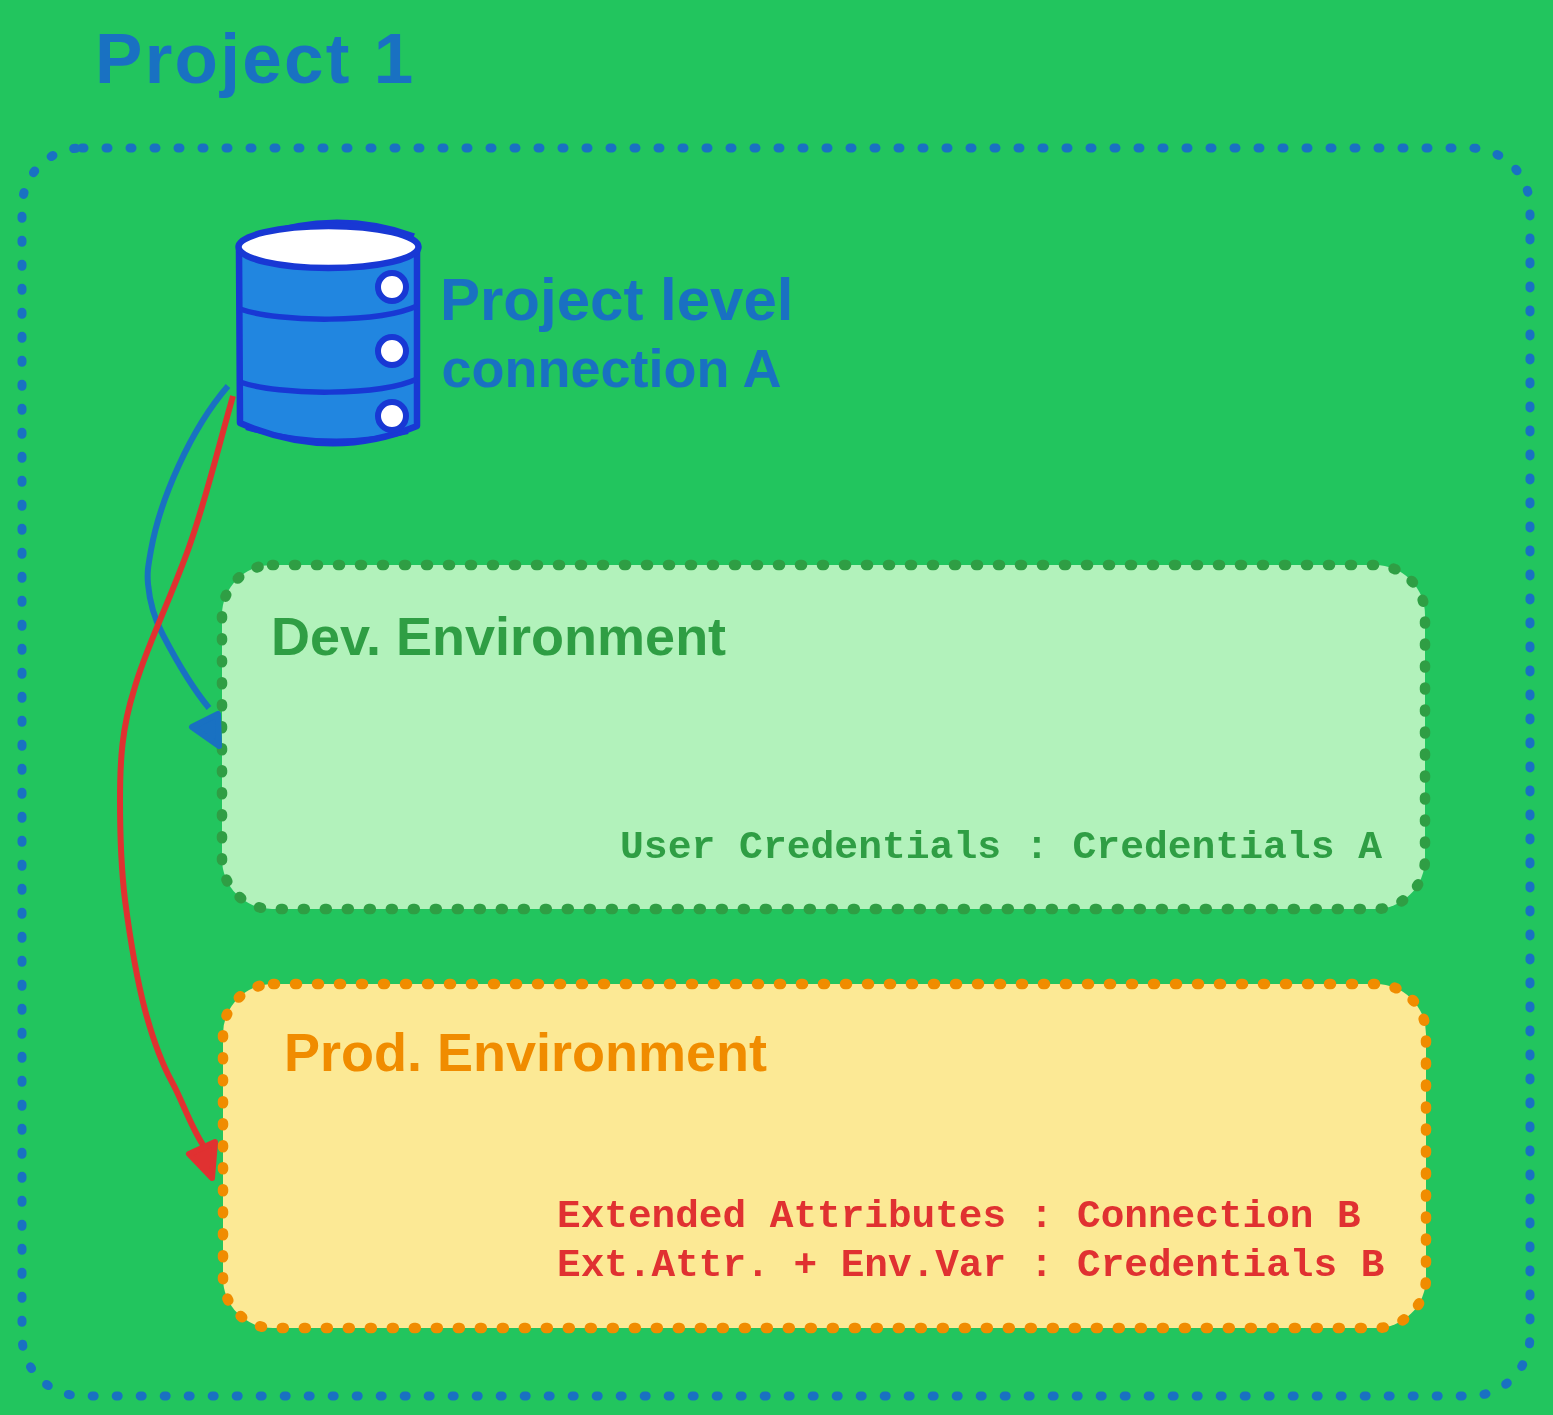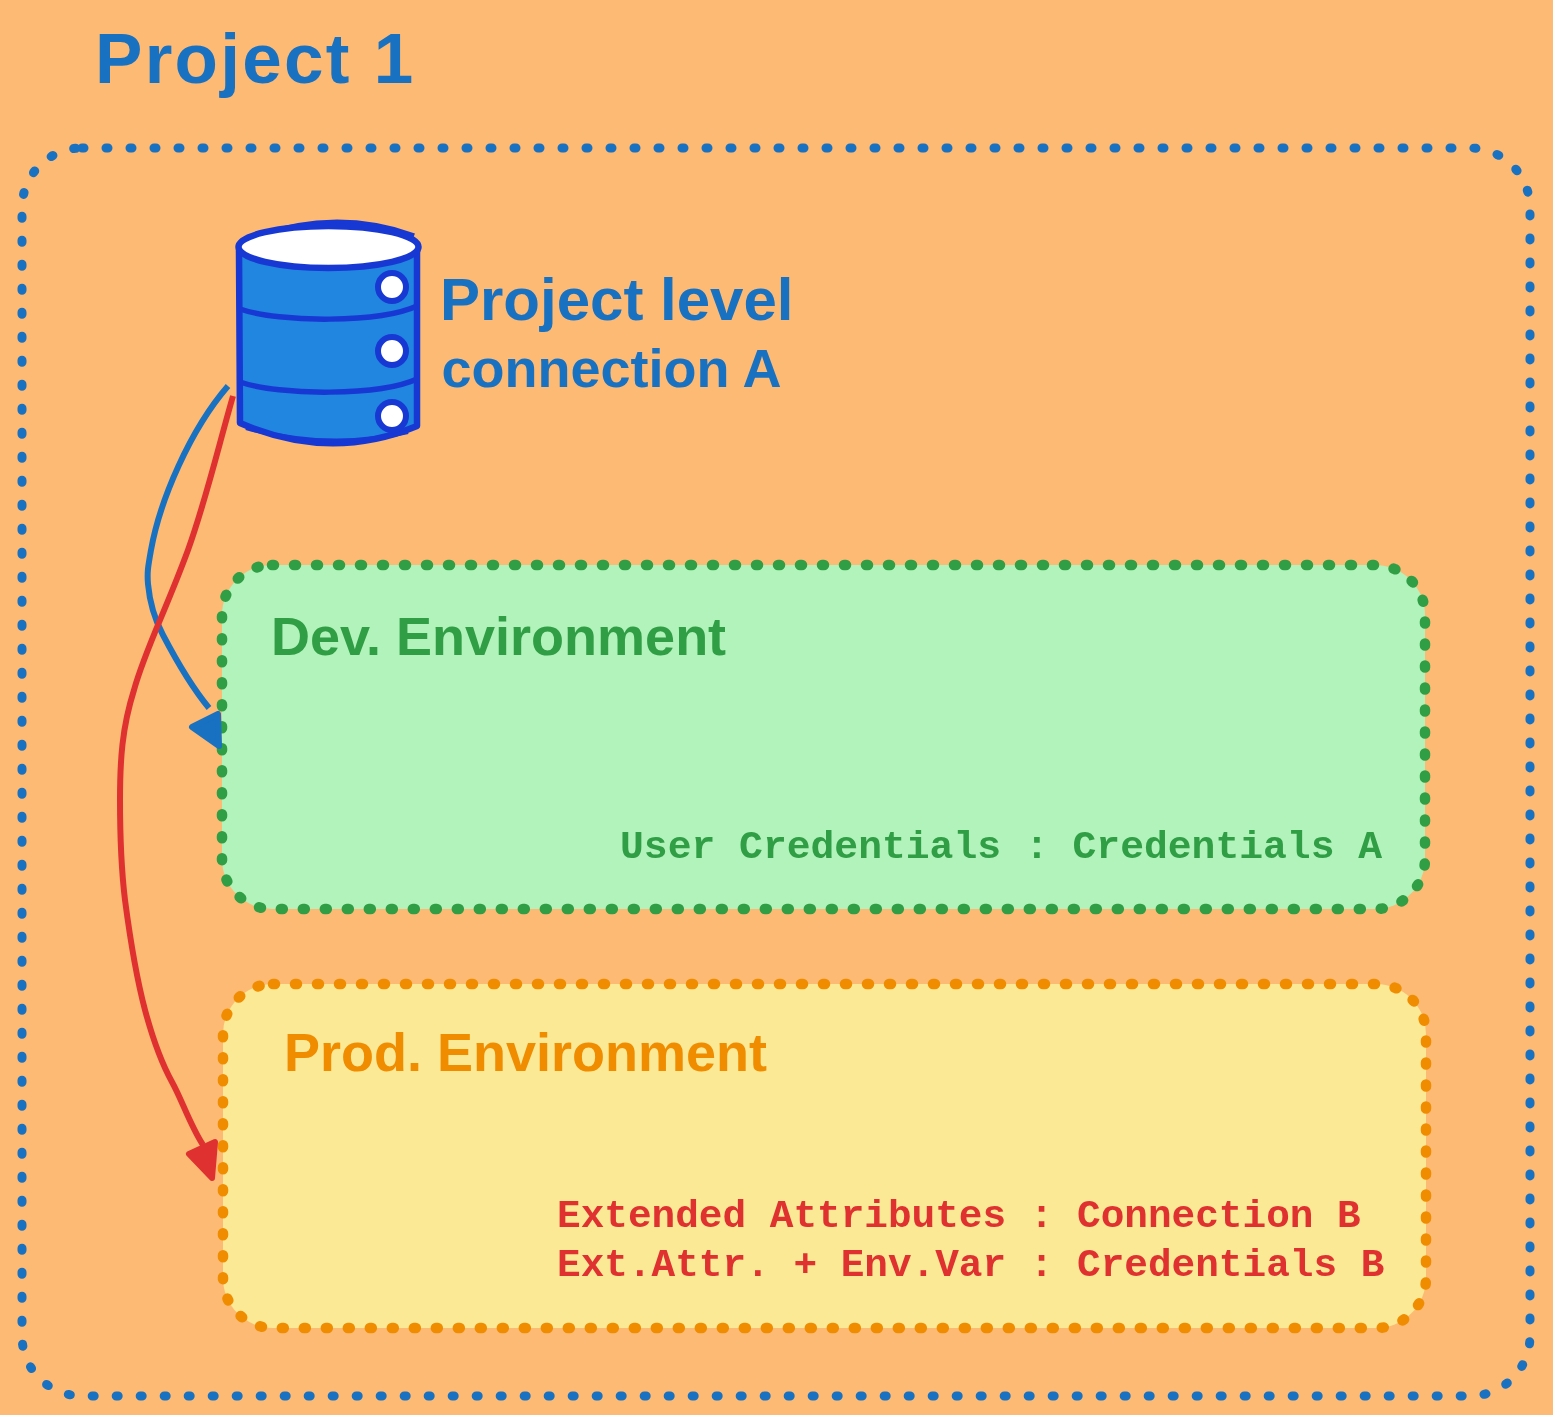--- a/index.html
+++ b/index.html
@@ -1,16 +1,16 @@
 <!DOCTYPE html>
 <html><head>
 <meta charset="utf-8">
 <style>
   html,body{margin:0;padding:0;background:#ffffff;}
-  .stage{position:relative;width:1553px;height:1415px;background:#fdba74;overflow:hidden;}
+  .stage{position:relative;width:1553px;height:1415px;background:#22c55e;overflow:hidden;}
   svg{position:absolute;left:0;top:0;}
   text{font-family:"Liberation Sans",sans-serif;}
   .mono{font-family:"Liberation Mono",monospace;font-weight:700;}
 </style>
 </head>
 <body>
 <div class="stage">
 <svg width="1553" height="1415" viewBox="0 0 1553 1415">
 
   <rect x="22" y="148" width="1508" height="1248" rx="60" fill="none" stroke="#1971c2" stroke-width="9" stroke-dasharray="2 22" stroke-linecap="round"></rect>

